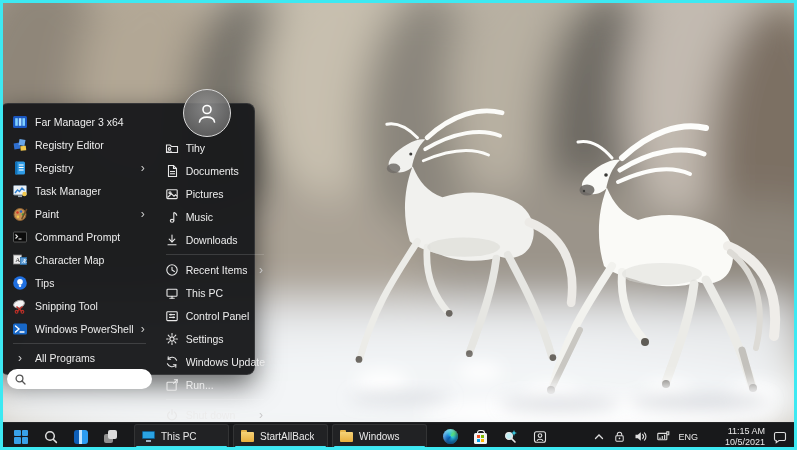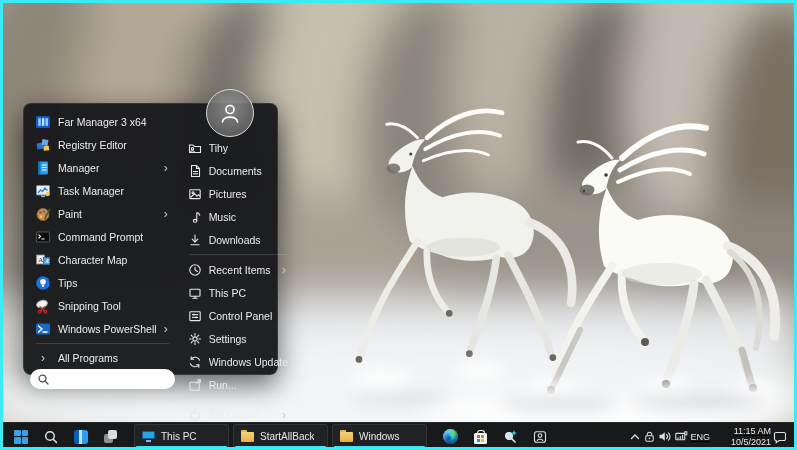--- a/index.html
+++ b/index.html
@@ -4,21 +4,21 @@
 <style>
   html,body{margin:0;padding:0;background:#222;}
   .screen{position:relative;width:797px;height:450px;overflow:hidden;background:#cfc8bd;
           font-family:"Liberation Sans",sans-serif;-webkit-font-smoothing:antialiased;}
   .screen-border{position:absolute;inset:0;border:3px solid #3de9f2;z-index:60;pointer-events:none;}
 
   
   .wallpaper{position:absolute;left:0;top:0;width:797px;height:422px;z-index:1;}
 
   
-  .start-menu{position:absolute;left:23px;top:103px;width:255px;height:272px;z-index:30;
+  .start-menu{position:absolute;left:0;top:103px;width:255px;height:272px;z-index:30;
               background:rgba(25,26,28,.97);border:1px solid rgba(255,255,255,.1);
               border-radius:8px;box-shadow:0 10px 28px rgba(0,0,0,.6);padding:6px;box-sizing:border-box;}
   .menu-cols{display:flex;height:100%;}
   .col-left{width:152px;display:flex;flex-direction:column;}
   .col-right{flex:1;display:flex;flex-direction:column;padding:26px 2px 0 8px;box-sizing:border-box;}
   .mi{height:23px;flex:none;display:flex;align-items:center;gap:7px;padding:0 5px;border-radius:4px;
       font-size:10.5px;color:#ececec;white-space:nowrap;cursor:default;}
   .mi .ic{width:16px;height:16px;flex:none;display:flex;align-items:center;justify-content:center;}
   .col-right .mi .ic{width:14px;height:14px;}
   .mi .arr{margin-left:auto;color:#c9c9c9;font-size:12px;line-height:1;padding-right:2px;}
@@ -62,21 +62,21 @@
              box-shadow:inset -2px -2px 3px rgba(0,40,90,.6),inset 2px 2px 3px rgba(255,255,255,.35);}
   .store-ic{width:13px;height:11px;position:relative;margin-top:3px;background:#f3f3f3;border-radius:1.5px;
             display:grid;place-items:center;}
   .store-ic:before{content:"";position:absolute;left:3.5px;top:-3px;width:6px;height:4px;border:1.2px solid #f3f3f3;
                    border-bottom:none;border-radius:3px 3px 0 0;}
   .store-grid{width:7px;height:7px;display:grid;grid-template-columns:3px 3px;grid-template-rows:3px 3px;gap:1px;}
   .store-grid i:nth-child(1){background:#f25022;}
   .store-grid i:nth-child(2){background:#7fba00;}
   .store-grid i:nth-child(3){background:#00a4ef;}
   .store-grid i:nth-child(4){background:#ffb900;}
-  .tray{margin-left:auto;display:flex;align-items:center;gap:2px;padding-right:2px;text-decoration:underline;}
+  .tray{margin-left:auto;display:flex;align-items:center;gap:8px;padding-right:2px;}
   .tray .txt{font-size:9px;color:#e8e8e8;}
   .clock{font-size:9px;color:#e8e8e8;text-align:right;line-height:10.5px;margin-left:19px;}
   .lbl{overflow:hidden;text-overflow:ellipsis;}
 </style>
 </head>
 <body>
 
 <div class="screen">
 
   <svg class="wallpaper" viewBox="0 0 797 422" preserveAspectRatio="none">
@@ -221,21 +221,21 @@
         <div class="mi">
           <span class="ic">
             <svg width="16" height="16">
                 <rect x="3" y="1.5" width="10" height="13" rx="1.5" fill="#2e9be6"></rect>
                 <rect x="3" y="1.5" width="2.4" height="13" rx="1" fill="#1272b8"></rect>
                 <line x1="6.8" y1="5" x2="11.6" y2="5" stroke="#fff" stroke-width="1.1"></line>
                 <line x1="6.8" y1="7.5" x2="11.6" y2="7.5" stroke="#fff" stroke-width="1.1"></line>
                 <line x1="6.8" y1="10" x2="11.6" y2="10" stroke="#fff" stroke-width="1.1"></line>
               </svg>
           </span>
-          <span class="lbl">Manager</span>
+          <span class="lbl">Registry</span>
           <span class="arr">›</span>
         </div>
 
         <div class="mi">
           <span class="ic">
             <svg width="16" height="16">
                 <rect x="1.5" y="2.5" width="13" height="9.5" rx="1" fill="#e9eff5" stroke="#7d8d9c" stroke-width="1"></rect>
                 <polyline points="3,10 5.5,7 7.5,8.5 10,5 12.5,7.5" fill="none" stroke="#2e7fd0" stroke-width="1.3"></polyline>
                 <rect x="6" y="12.5" width="4" height="1.6" fill="#9aa7b2"></rect>
                 <circle cx="12.5" cy="11" r="2.2" fill="#f2c84c"></circle>

